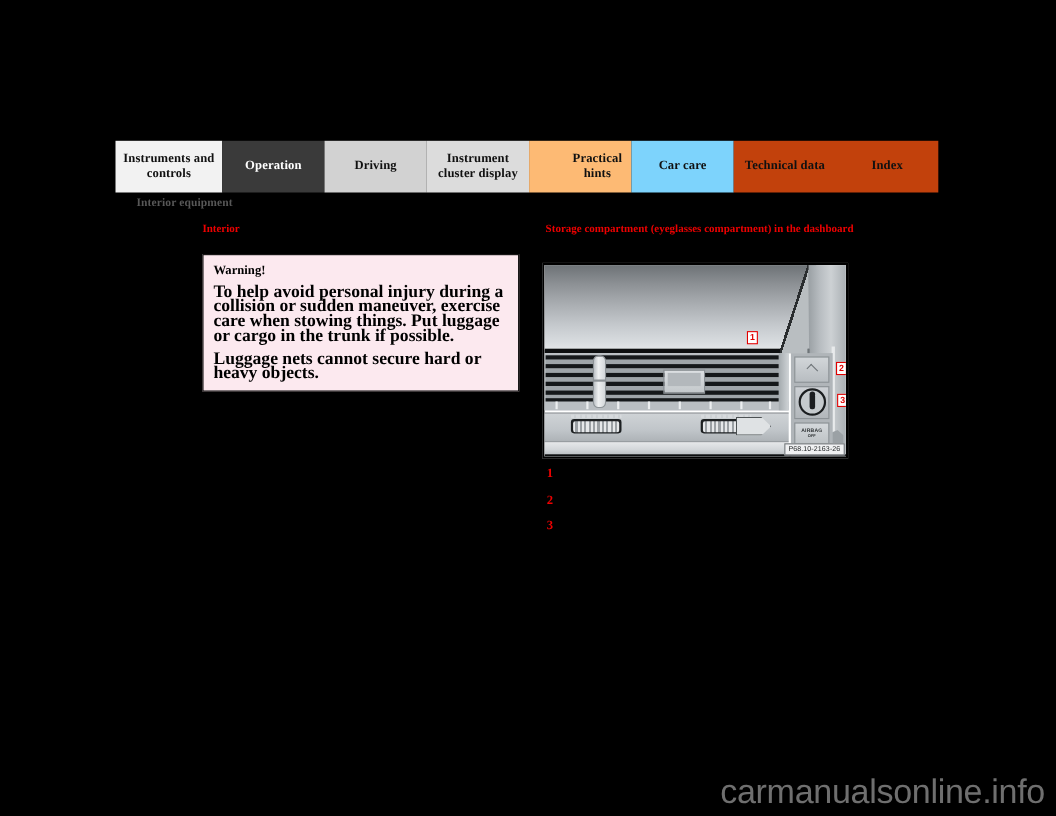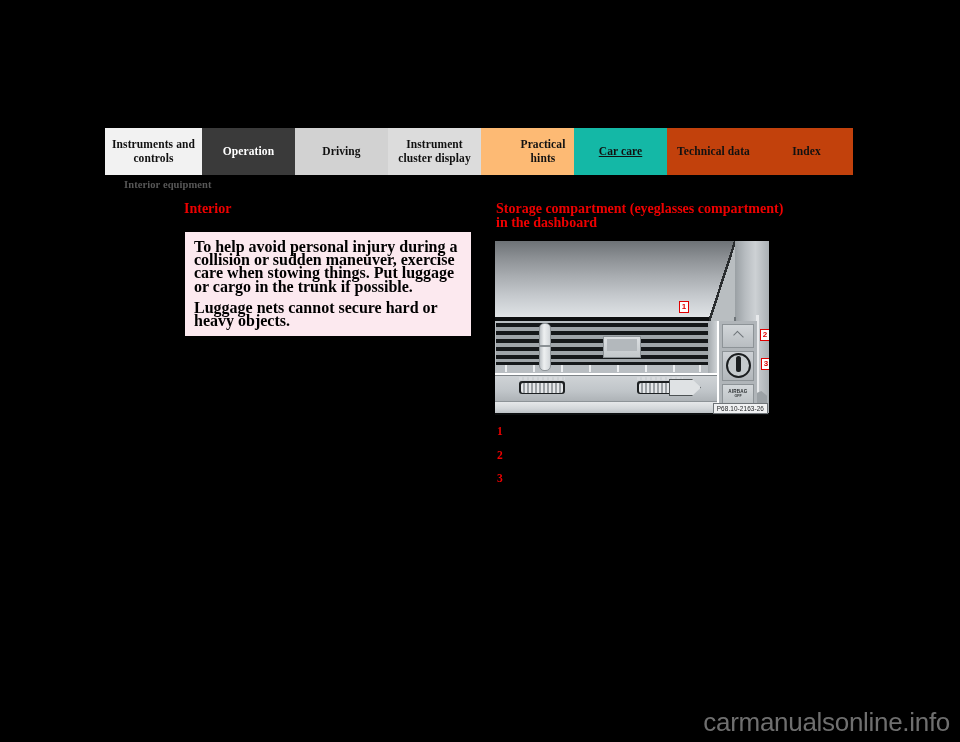--- a/index.html
+++ b/index.html
@@ -69,21 +69,21 @@
   #right-col {
     position: absolute;
     left: 496px;
     top: 202px;
     width: 290px;
   }
 
   .red-heading {
     font-family: "Liberation Serif", serif;
     font-weight: bold;
-    font-size: 14px;
+    font-size: 10px;
     line-height: 13.5px;
     color: #ee0000;
   }
 
   
   #warning-box {
     position: absolute;
     left: 184px;
     top: 231px;
     width: 288px;
@@ -425,21 +425,21 @@
   .num-text {
     color: #000000;
   }
 
   
   #watermark {
     position: absolute;
     right: 10px;
     bottom: 4px;
     font-family: "Liberation Sans", sans-serif;
-    font-size: 26px;
+    font-size: 31px;
     color: #6f6f6f;
     letter-spacing: -0.3px;
   }
 </style>
 </head>
 <body>
 
 <div id="page">
 
   <div id="tab-bar">
@@ -451,38 +451,39 @@
     </div>
     <div class="tab" style="width:93px;background:#d2d2d2;text-align:center;">
       <span>Driving</span>
     </div>
     <div class="tab" style="width:93px;background:#dcdcdc;">
       <span>Instrument cluster display</span>
     </div>
     <div class="tab" style="width:93px;background:#fdba74;padding-left:35px;">
       <span>Practical hints</span>
     </div>
-    <div class="tab" style="width:93px;background:#14b8a6;text-decoration:underline;">
+    <div class="tab" style="width:93px;background:#7dd3fc;">
       <span>Car care</span>
     </div>
     <div class="tab" style="width:93px;background:#c2410c;">
       <span>Technical data</span>
     </div>
     <div class="tab" style="width:93px;background:#c2410c;text-align:right;">
       <span>Index</span>
     </div>
   </div>
 
   <div id="section-header">Interior equipment</div>
 
   <div id="left-col">
     <div class="red-heading">Interior</div>
   </div>
 
   <div id="warning-box">
+    <div id="warning-title">Warning!</div>
     <div class="warning-para">To help avoid personal injury during a collision or sudden maneuver, exercise care when stowing things. Put luggage or cargo in the trunk if possible.</div>
     <div class="warning-para">Luggage nets cannot secure hard or heavy objects.</div>
   </div>
 
   <div id="right-col">
     <div class="red-heading">Storage compartment (eyeglasses compartment) in the dashboard</div>
   </div>
 
   <div id="figure">
     <div id="fig-inner">

